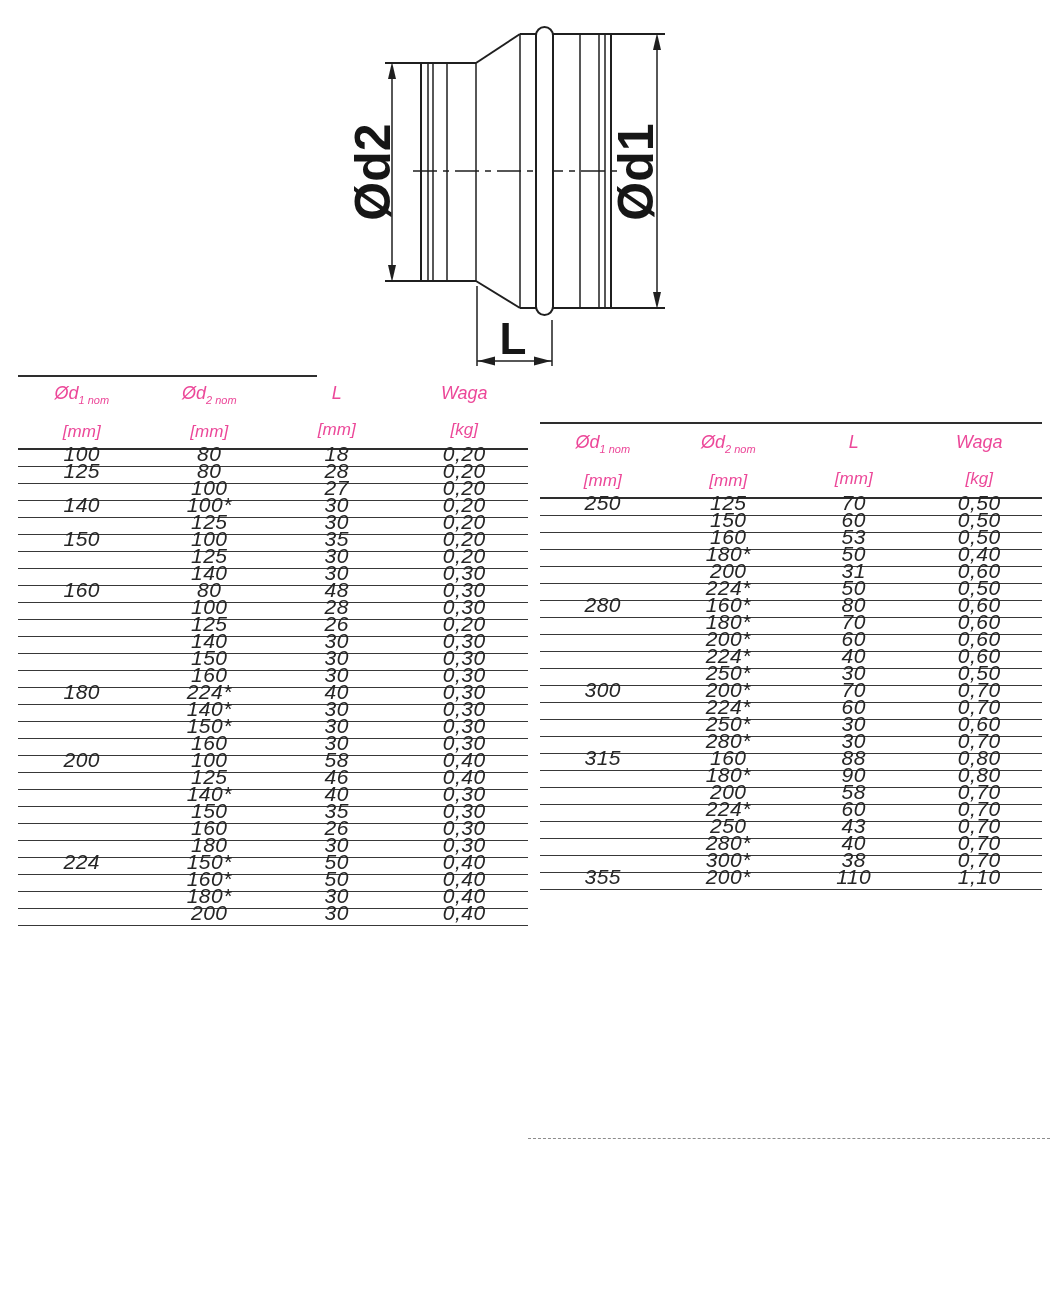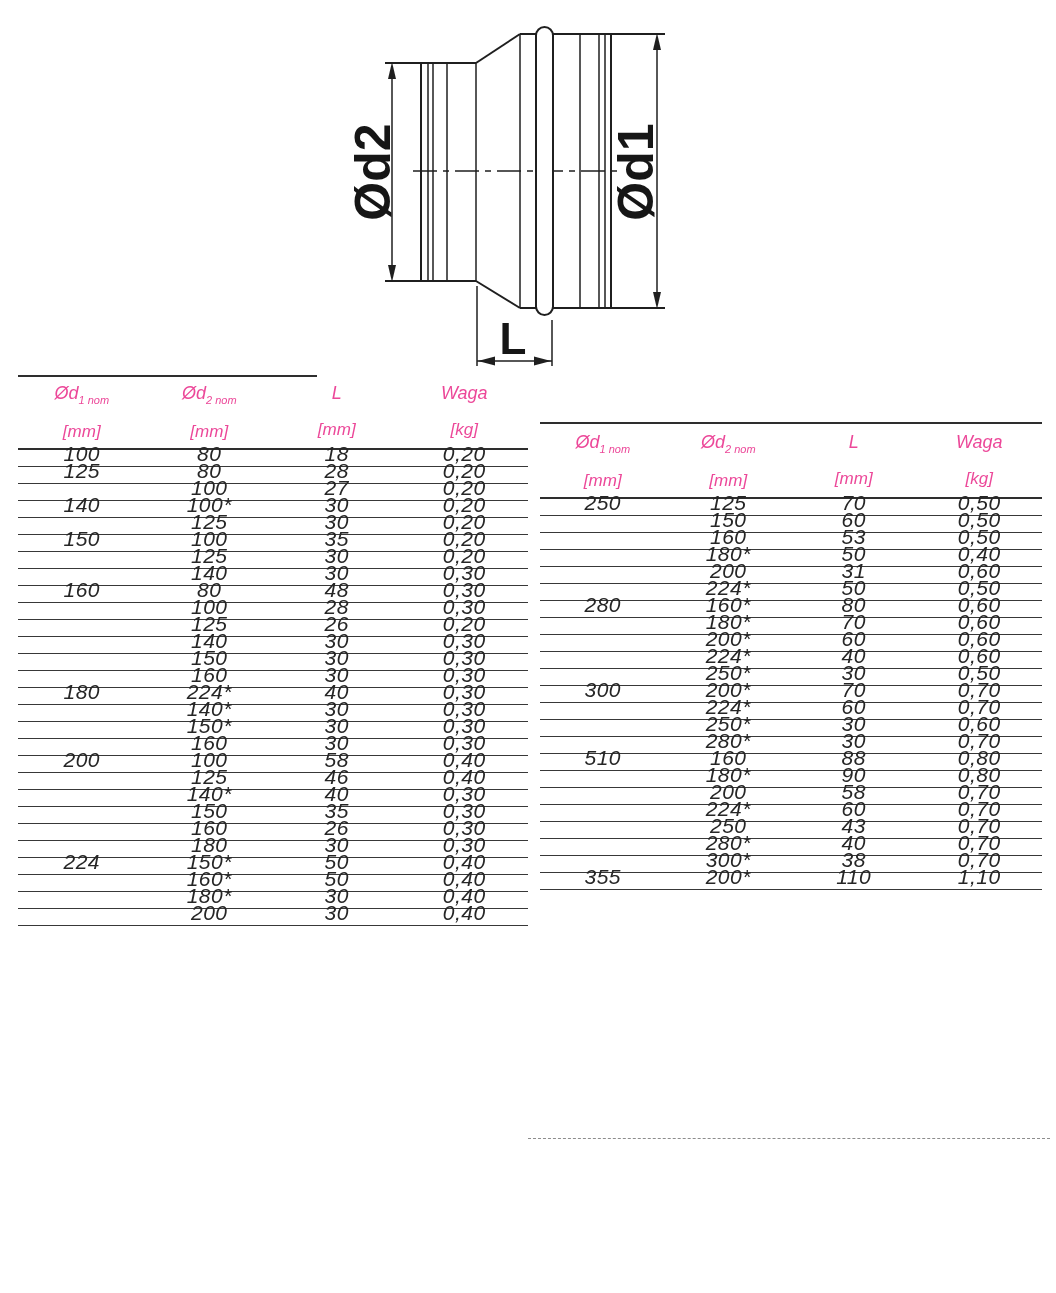--- a/index.html
+++ b/index.html
@@ -373,21 +373,21 @@
         <div class="t-cell">30</div>
         <div class="t-cell">0,60</div>
       </div>
       <div class="r t-row">
         <div class="t-cell"></div>
         <div class="t-cell">280*</div>
         <div class="t-cell">30</div>
         <div class="t-cell">0,70</div>
       </div>
       <div class="r t-row">
-        <div class="t-cell">510</div>
+        <div class="t-cell">315</div>
         <div class="t-cell">160</div>
         <div class="t-cell">88</div>
         <div class="t-cell">0,80</div>
       </div>
       <div class="r t-row">
         <div class="t-cell"></div>
         <div class="t-cell">180*</div>
         <div class="t-cell">90</div>
         <div class="t-cell">0,80</div>
       </div>

